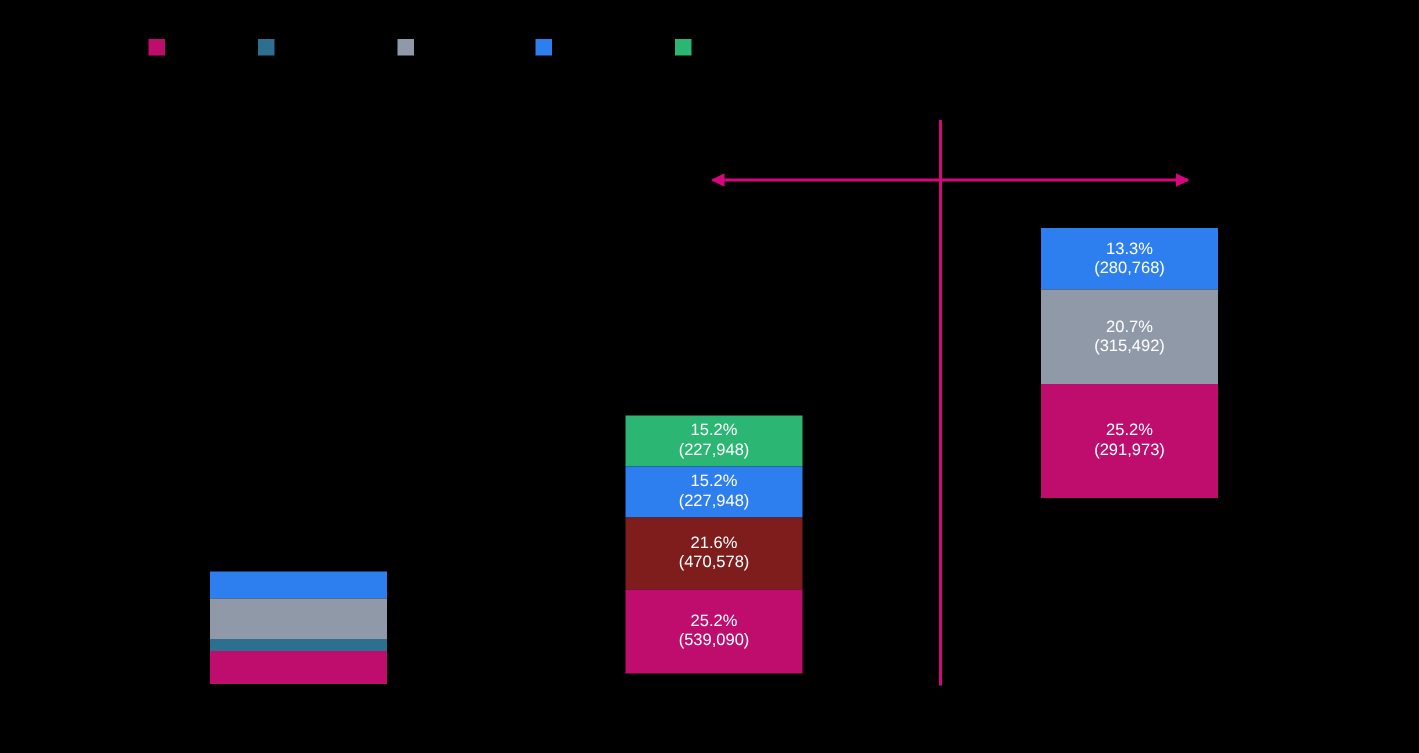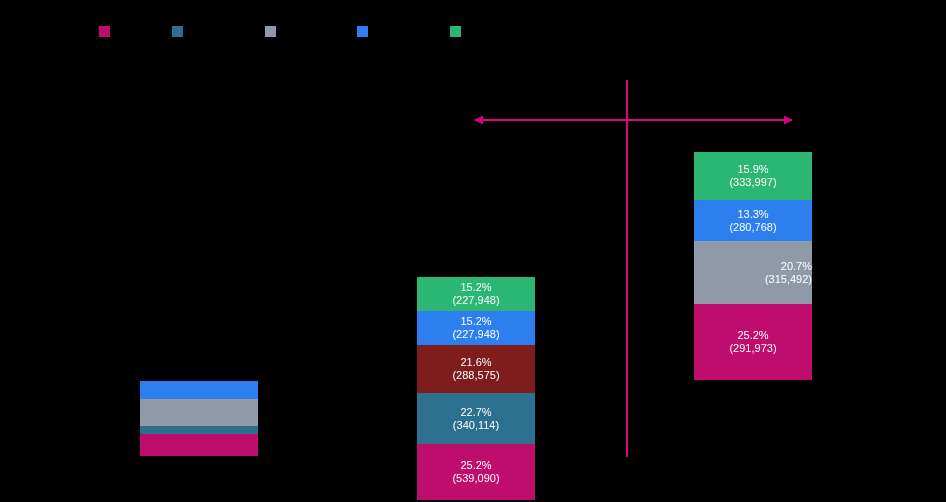--- a/index.html
+++ b/index.html
@@ -156,42 +156,34 @@
         <div class="seg" style="background: rgb(43, 182, 115); height: 34px; flex: 0 0 34px;">
           <div class="seg-pct">15.2%</div>
           <div class="seg-val">(227,948)</div>
         </div>
         <div class="seg" style="background: rgb(45, 127, 240); height: 34px; flex: 0 0 34px;">
           <div class="seg-pct">15.2%</div>
           <div class="seg-val">(227,948)</div>
         </div>
         <div class="seg" style="background: #7f1d1d; height: 48px; flex: 0 0 48px;">
           <div class="seg-pct">21.6%</div>
-          <div class="seg-val">(288,575)</div>
-        </div>
-        <div class="seg" style="background: rgb(45, 111, 142); height: 51px; flex: 0 0 51px;">
-          <div class="seg-pct">22.7%</div>
-          <div class="seg-val">(340,114)</div>
+          <div class="seg-val">(470,578)</div>
         </div>
         <div class="seg" style="background: rgb(191, 13, 110); height: 56px; flex: 0 0 56px;">
           <div class="seg-pct">25.2%</div>
           <div class="seg-val">(539,090)</div>
         </div>
       </div>
       <div class="cat-label" style="left: 476px; top: 464px;"></div>
       <div class="bar" style="left: 694px; width: 118px; height: 304px;">
-        <div class="seg" style="background: rgb(43, 182, 115); height: 48px; flex: 0 0 48px;">
-          <div class="seg-pct">15.9%</div>
-          <div class="seg-val">(333,997)</div>
-        </div>
         <div class="seg" style="background: rgb(45, 127, 240); height: 41px; flex: 0 0 41px;">
           <div class="seg-pct">13.3%</div>
           <div class="seg-val">(280,768)</div>
         </div>
-        <div class="seg" style="background: rgb(143, 153, 168); height: 63px; flex: 0 0 63px; align-items: flex-end;">
+        <div class="seg" style="background: rgb(143, 153, 168); height: 63px; flex: 0 0 63px;">
           <div class="seg-pct">20.7%</div>
           <div class="seg-val">(315,492)</div>
         </div>
         <div class="seg" style="background: rgb(191, 13, 110); height: 76px; flex: 0 0 76px;">
           <div class="seg-pct">25.2%</div>
           <div class="seg-val">(291,973)</div>
         </div>
       </div>
       <div class="cat-label" style="left: 753px; top: 464px;"></div>
     </div>

